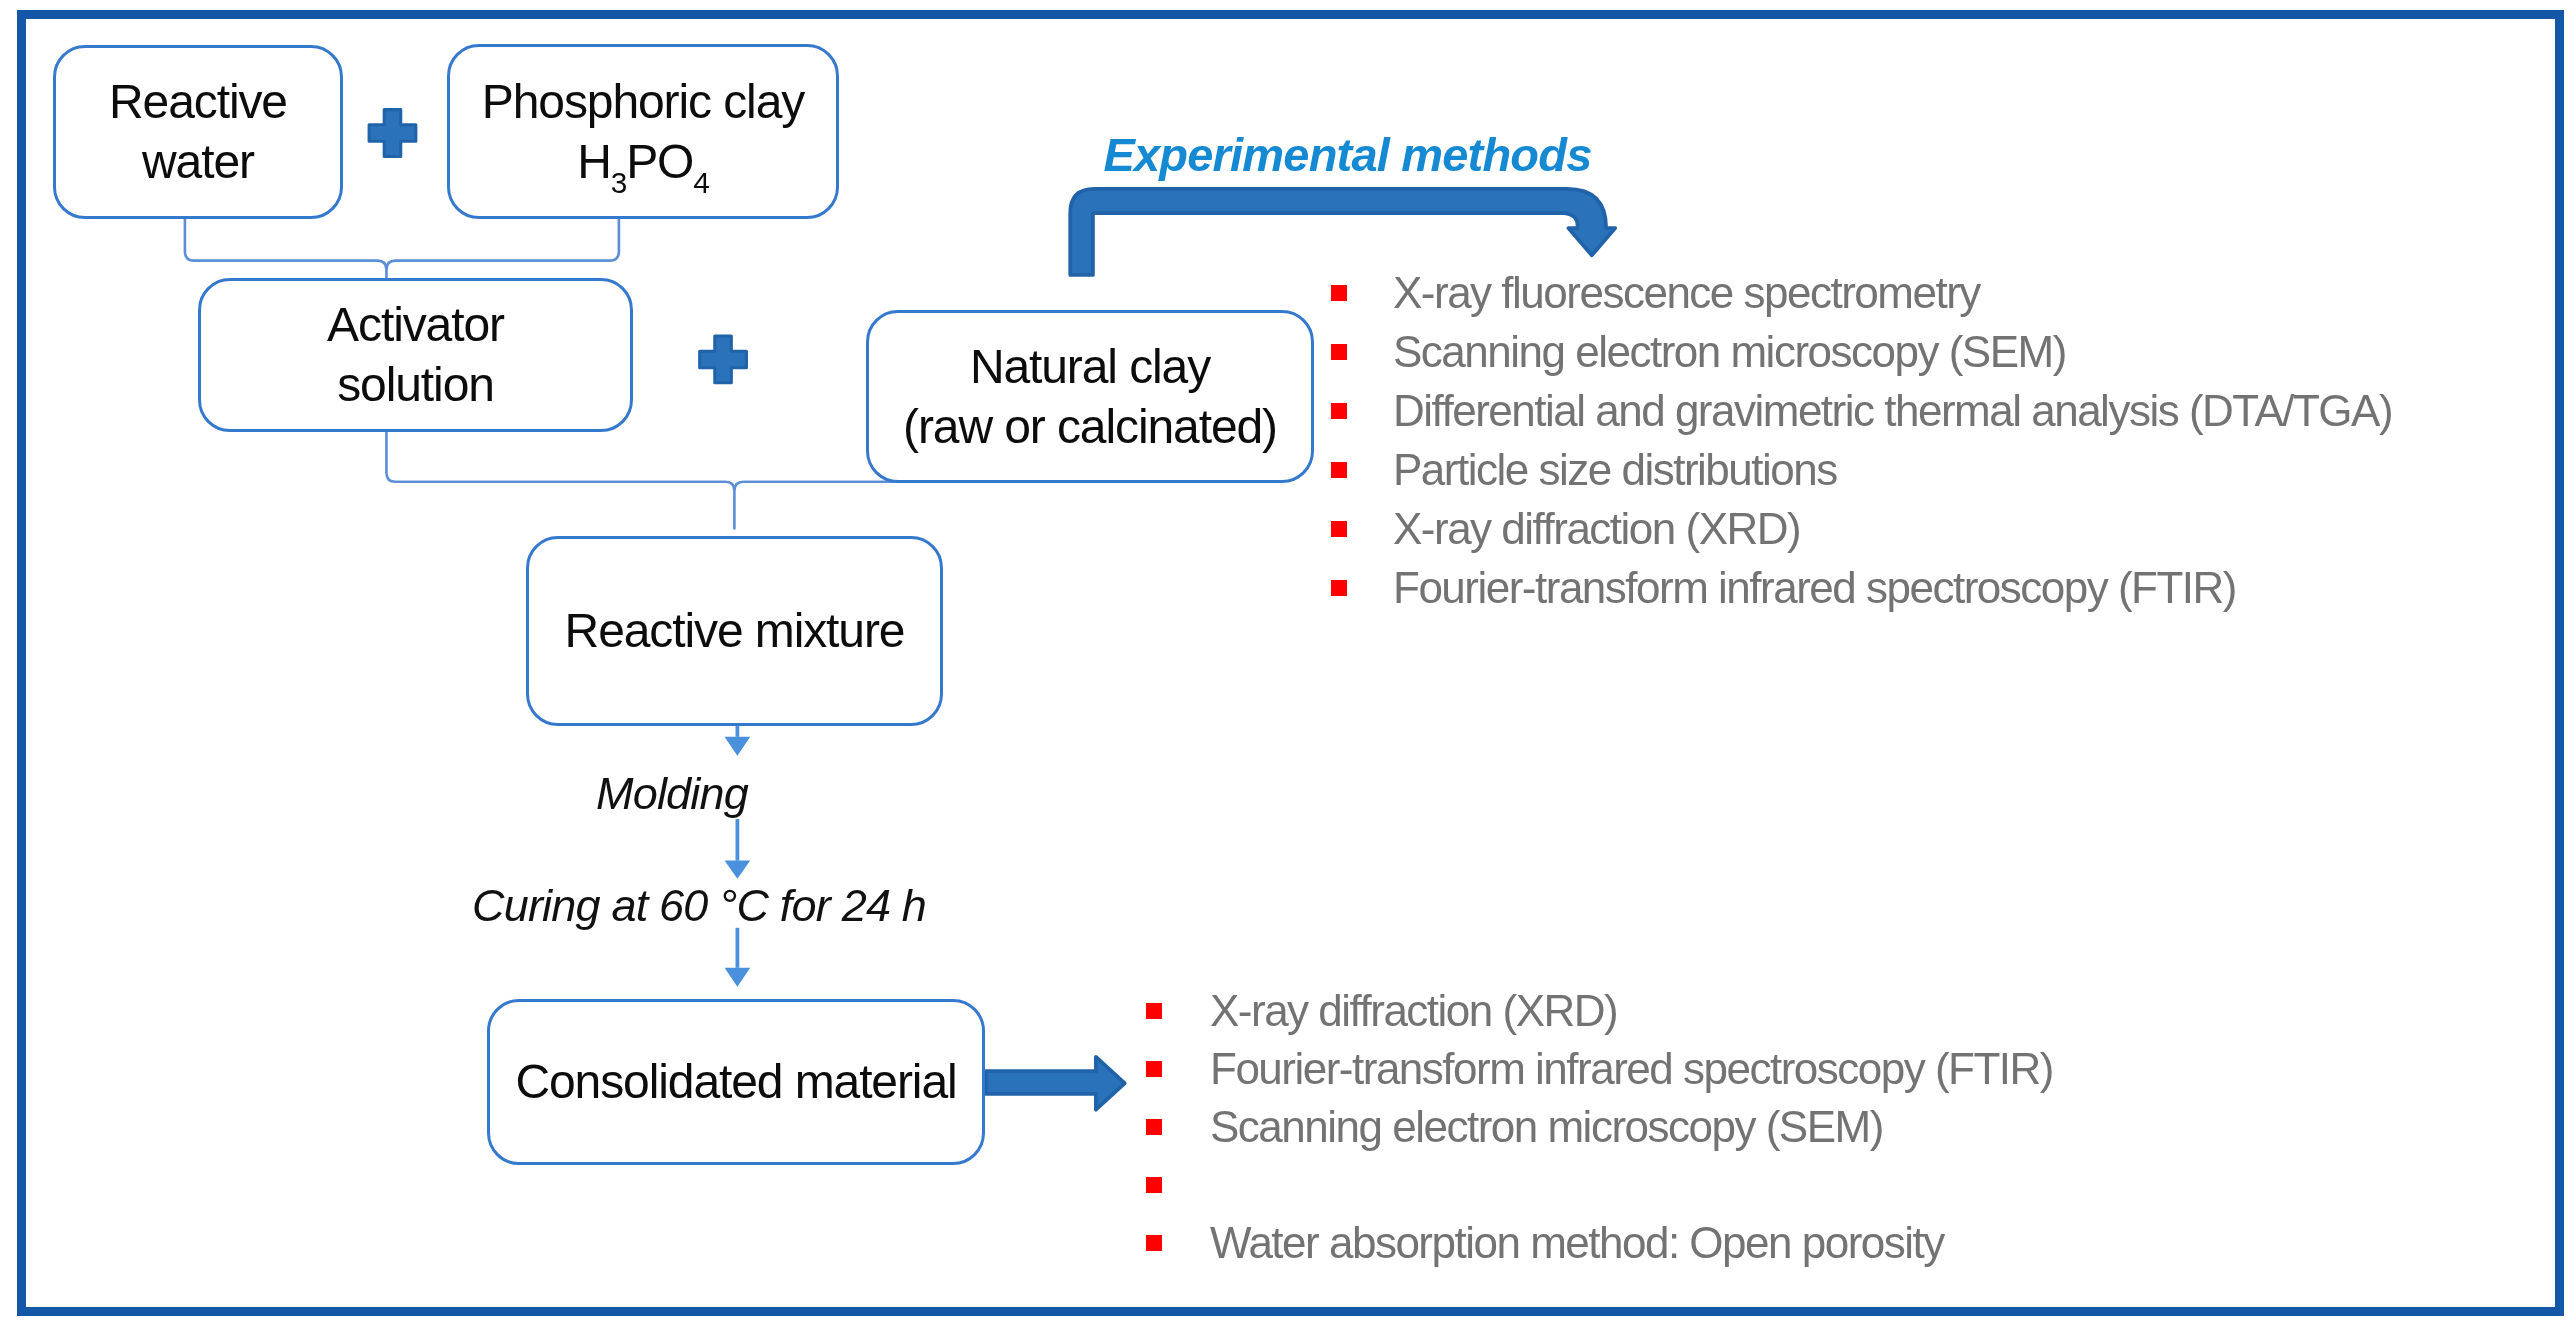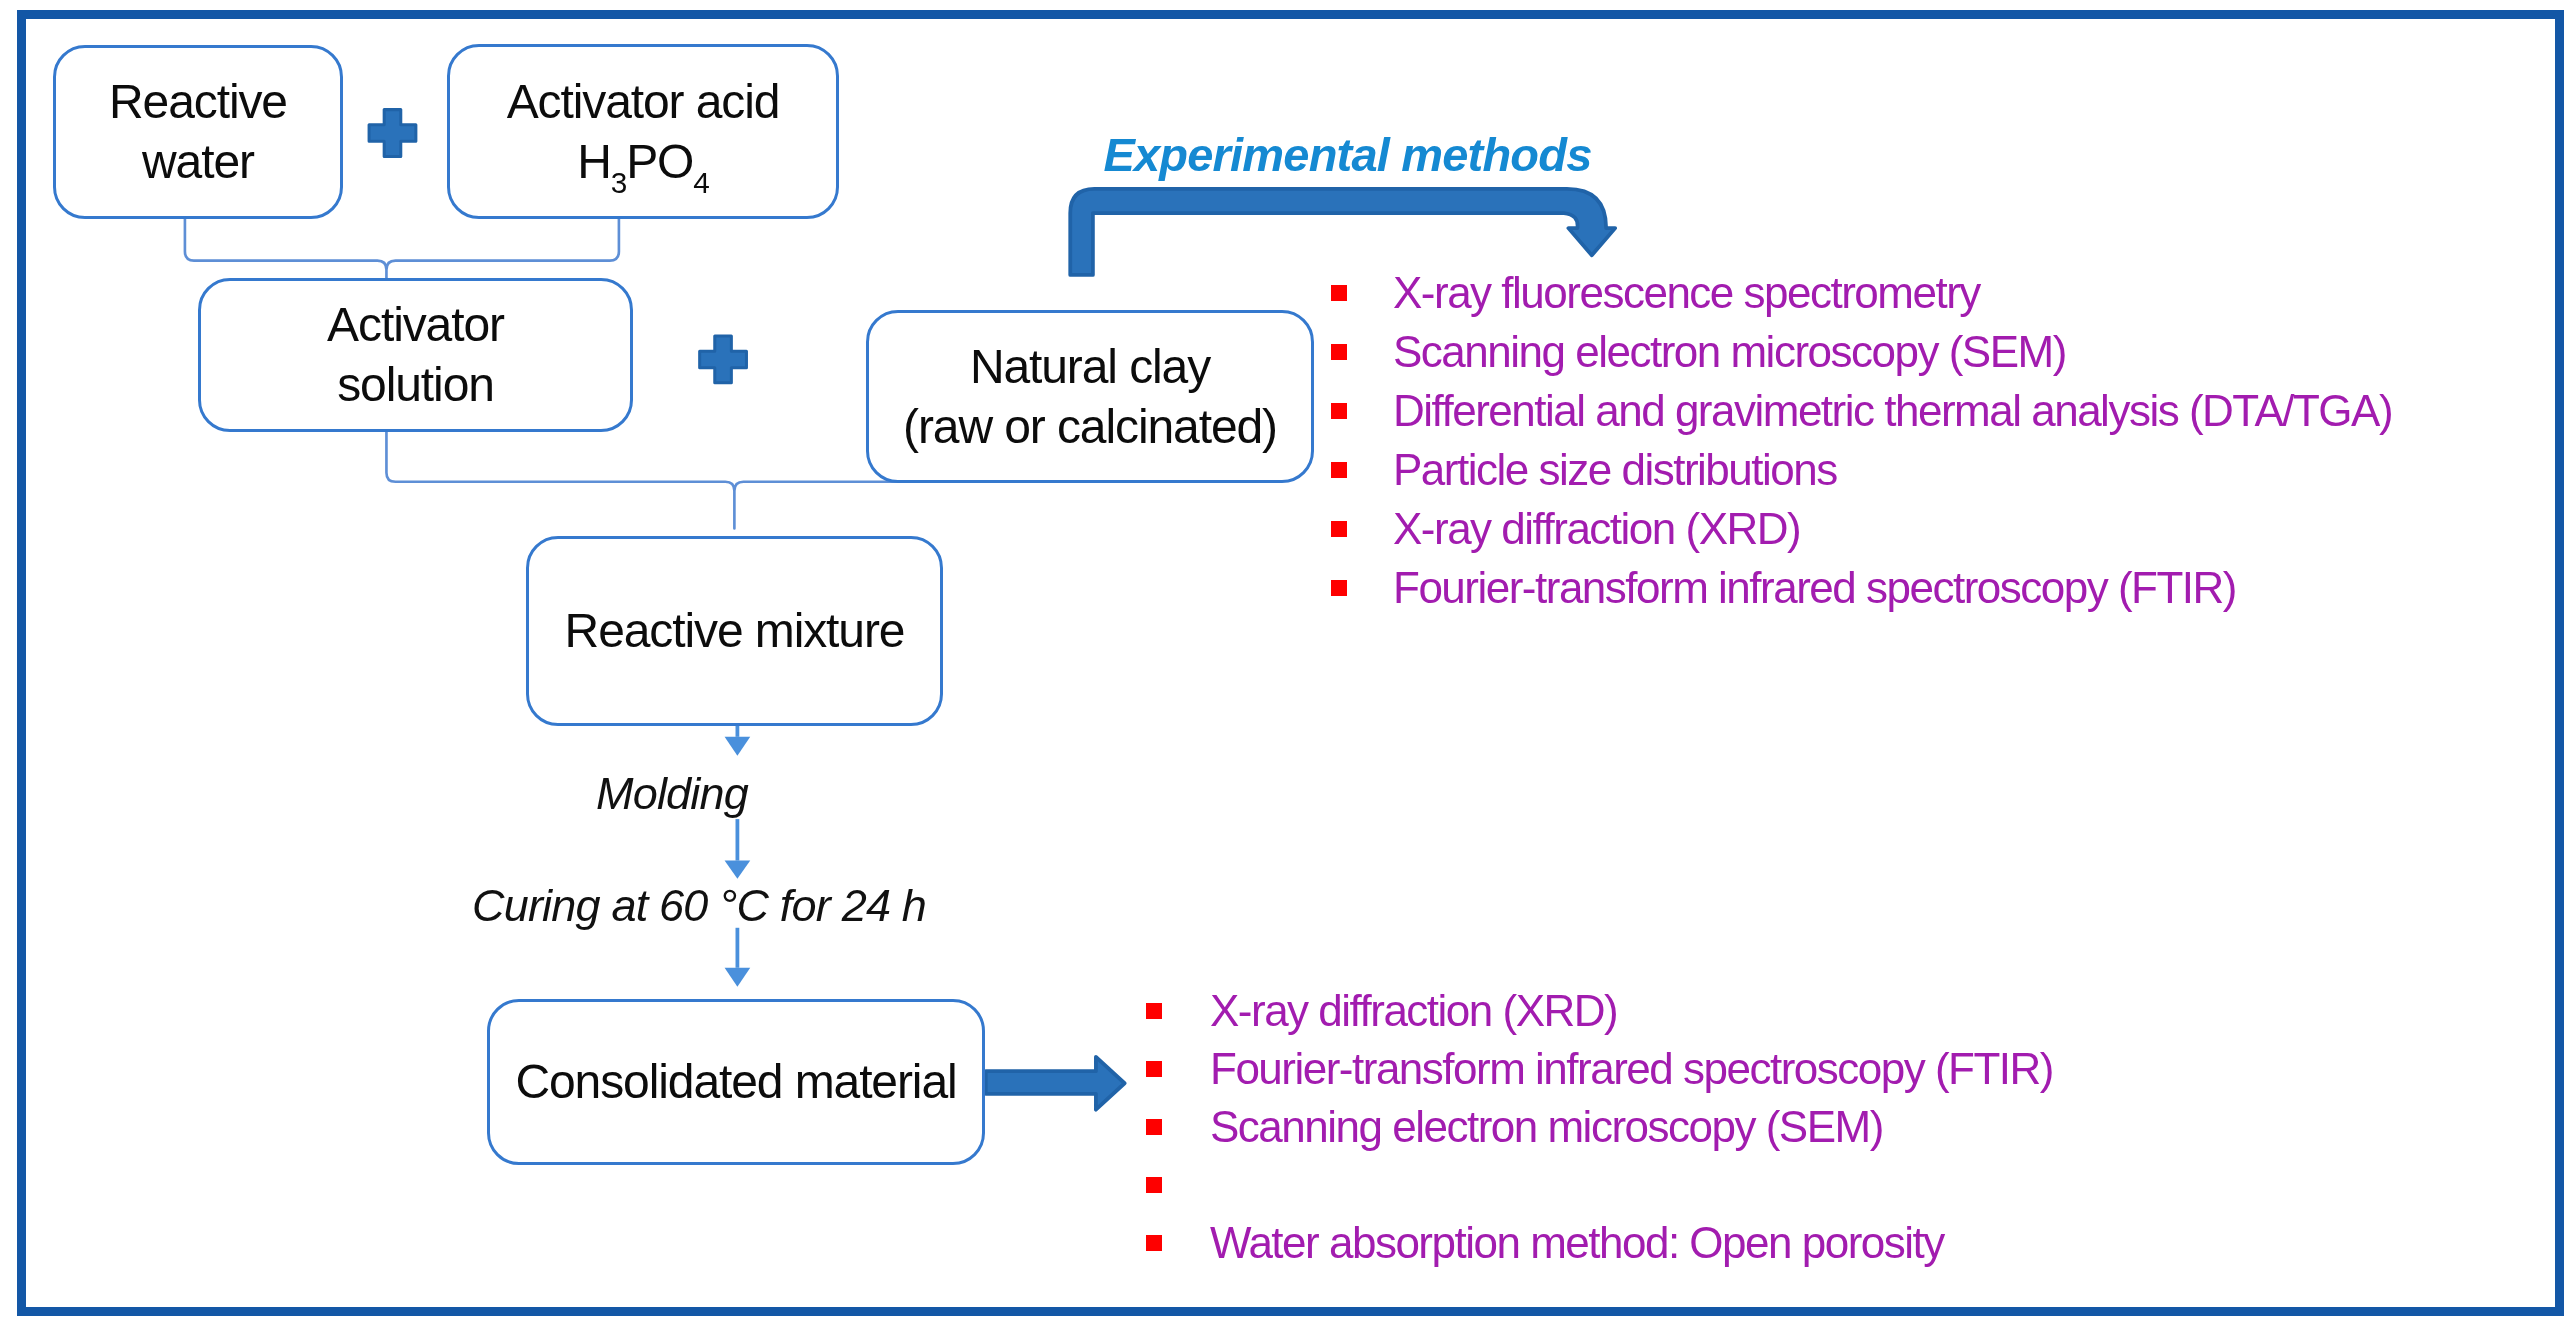--- a/index.html
+++ b/index.html
@@ -28,21 +28,21 @@
     position:absolute;font-style:italic;font-weight:500;
     color:#111111;font-size:45px;letter-spacing:-0.8px;white-space:nowrap;
   }
   .mlist{position:absolute;display:flex;flex-direction:column;white-space:nowrap;}
   .mrow{display:flex;align-items:center;}
   .mlist.top .mrow{height:59px;}
   .mlist.bottom .mrow{height:58px;}
   .bullet{flex:0 0 auto;width:16px;height:16px;background:#FE0000;}
   .mlist.top .bullet{margin-right:46px;}
   .mlist.bottom .bullet{margin-right:48px;}
-  .mtext{color:#a21caf;font-size:44px;letter-spacing:-1.5px;}
+  .mtext{color:#737373;font-size:44px;letter-spacing:-1.5px;}
 </style>
 </head>
 <body>
 
 <div class="stage">
 
   <svg class="layer" viewBox="0 0 3413 1763" aria-hidden="true">
 
     <path d="M245 290 V333 Q245 345 257 345 H500 Q512 345 512 357 V372 M820 290 V333 Q820 345 808 345 H524 Q512 345 512 357" fill="none" stroke="#5E8FD6" stroke-width="3.5" stroke-linecap="round"></path>
 
@@ -73,21 +73,21 @@
   </svg>
 
   <div class="frame"></div>
 
   <div class="fbox" style="left:53px;top:45px;width:290px;height:174px;">
     <div class="box-line">Reactive</div>
     <div class="box-line">water</div>
   </div>
 
   <div class="fbox" style="left:447px;top:44px;width:392px;height:175px;">
-    <div class="box-line">Activator acid</div>
+    <div class="box-line">Phosphoric clay</div>
     <div class="box-line"><span>H</span><sub class="chem">3</sub><span>PO</span><sub class="chem">4</sub></div>
   </div>
 
   <div class="fbox" style="left:198px;top:278px;width:435px;height:154px;">
     <div class="box-line">Activator</div>
     <div class="box-line">solution</div>
   </div>
 
   <div class="fbox" style="left:866px;top:270px;width:448px;height:173px;margin-top:40px;">
     <div class="box-line">Natural clay</div>

